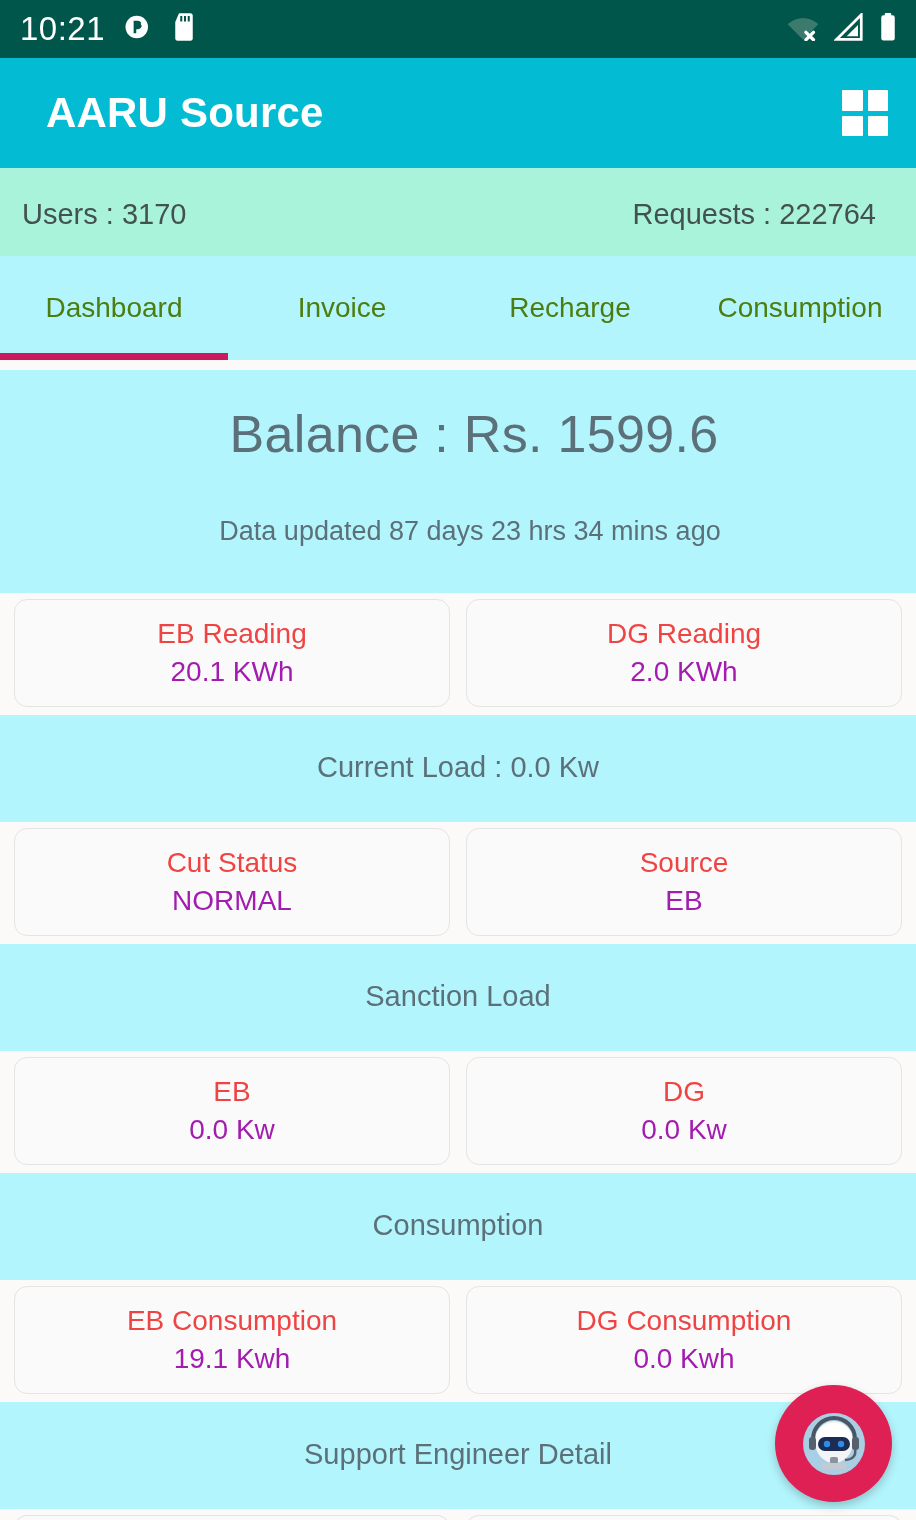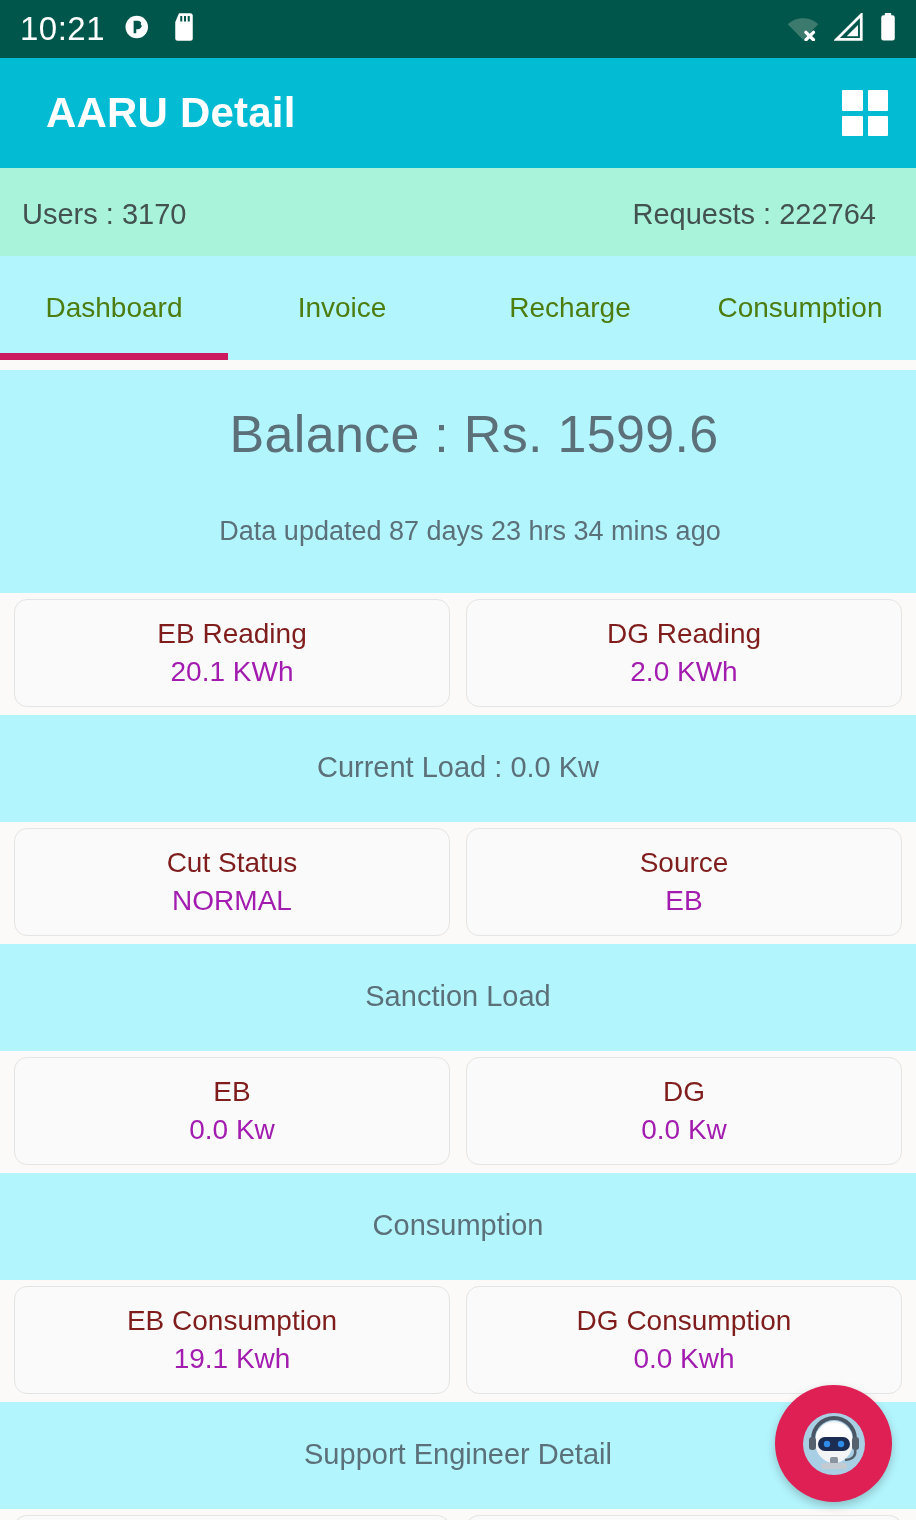--- a/index.html
+++ b/index.html
@@ -153,21 +153,21 @@
     border-radius: 13px;
     min-height: 108px;
     display: flex;
     flex-direction: column;
     align-items: center;
     justify-content: center;
     gap: 6px;
     padding: 14px 10px;
     cursor: pointer;
   }
-  .card-label { font-size: 28px; color: #7f1d1d; }
+  .card-label { font-size: 28px; color: #ef4444; }
   .card-value { font-size: 28px; color: #a21caf; }
 
   .card-row.partial { padding-bottom: 0; }
   .card-row.partial .card { min-height: 60px; border-bottom: none;
     border-bottom-left-radius: 0; border-bottom-right-radius: 0; }
 
   
   .fab {
     position: absolute;
     right: 24px;
@@ -238,21 +238,21 @@
       <span class="ico">
         <svg width="20" height="30" viewBox="0 0 14 24">
           <rect x="4.4" y="0.8" width="5.2" height="2.4" rx="0.8" fill="#ffffff"></rect>
           <rect x="1.6" y="2.6" width="10.8" height="20.2" rx="1.8" fill="#ffffff"></rect>
         </svg>
       </span>
     </div>
   </div>
 
   <div class="appbar">
-    <span class="app-title">AARU Detail</span>
+    <span class="app-title">AARU Source</span>
     <span class="grid-btn">
       <i></i>
       <i></i>
       <i></i>
       <i></i>
     </span>
   </div>
 
   <div class="stats">
     <span>Users : 3170</span>

